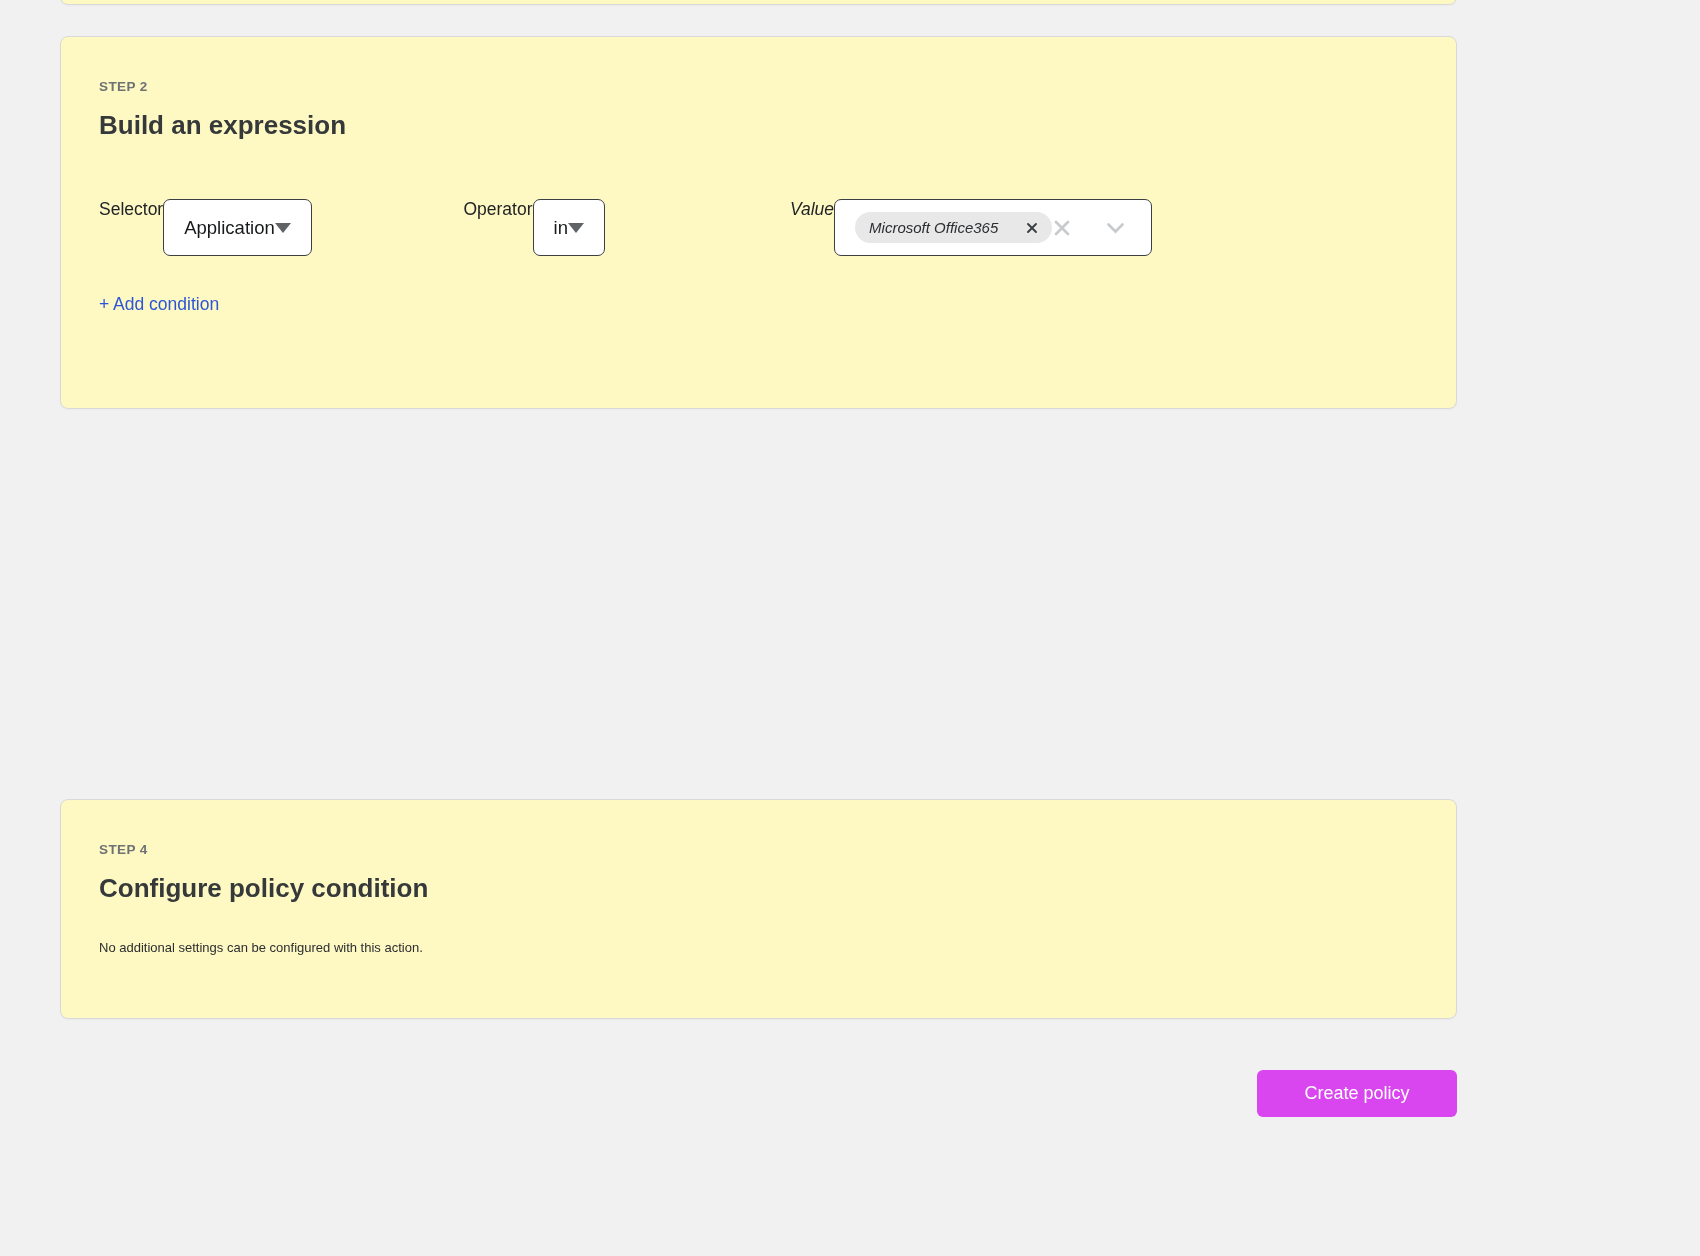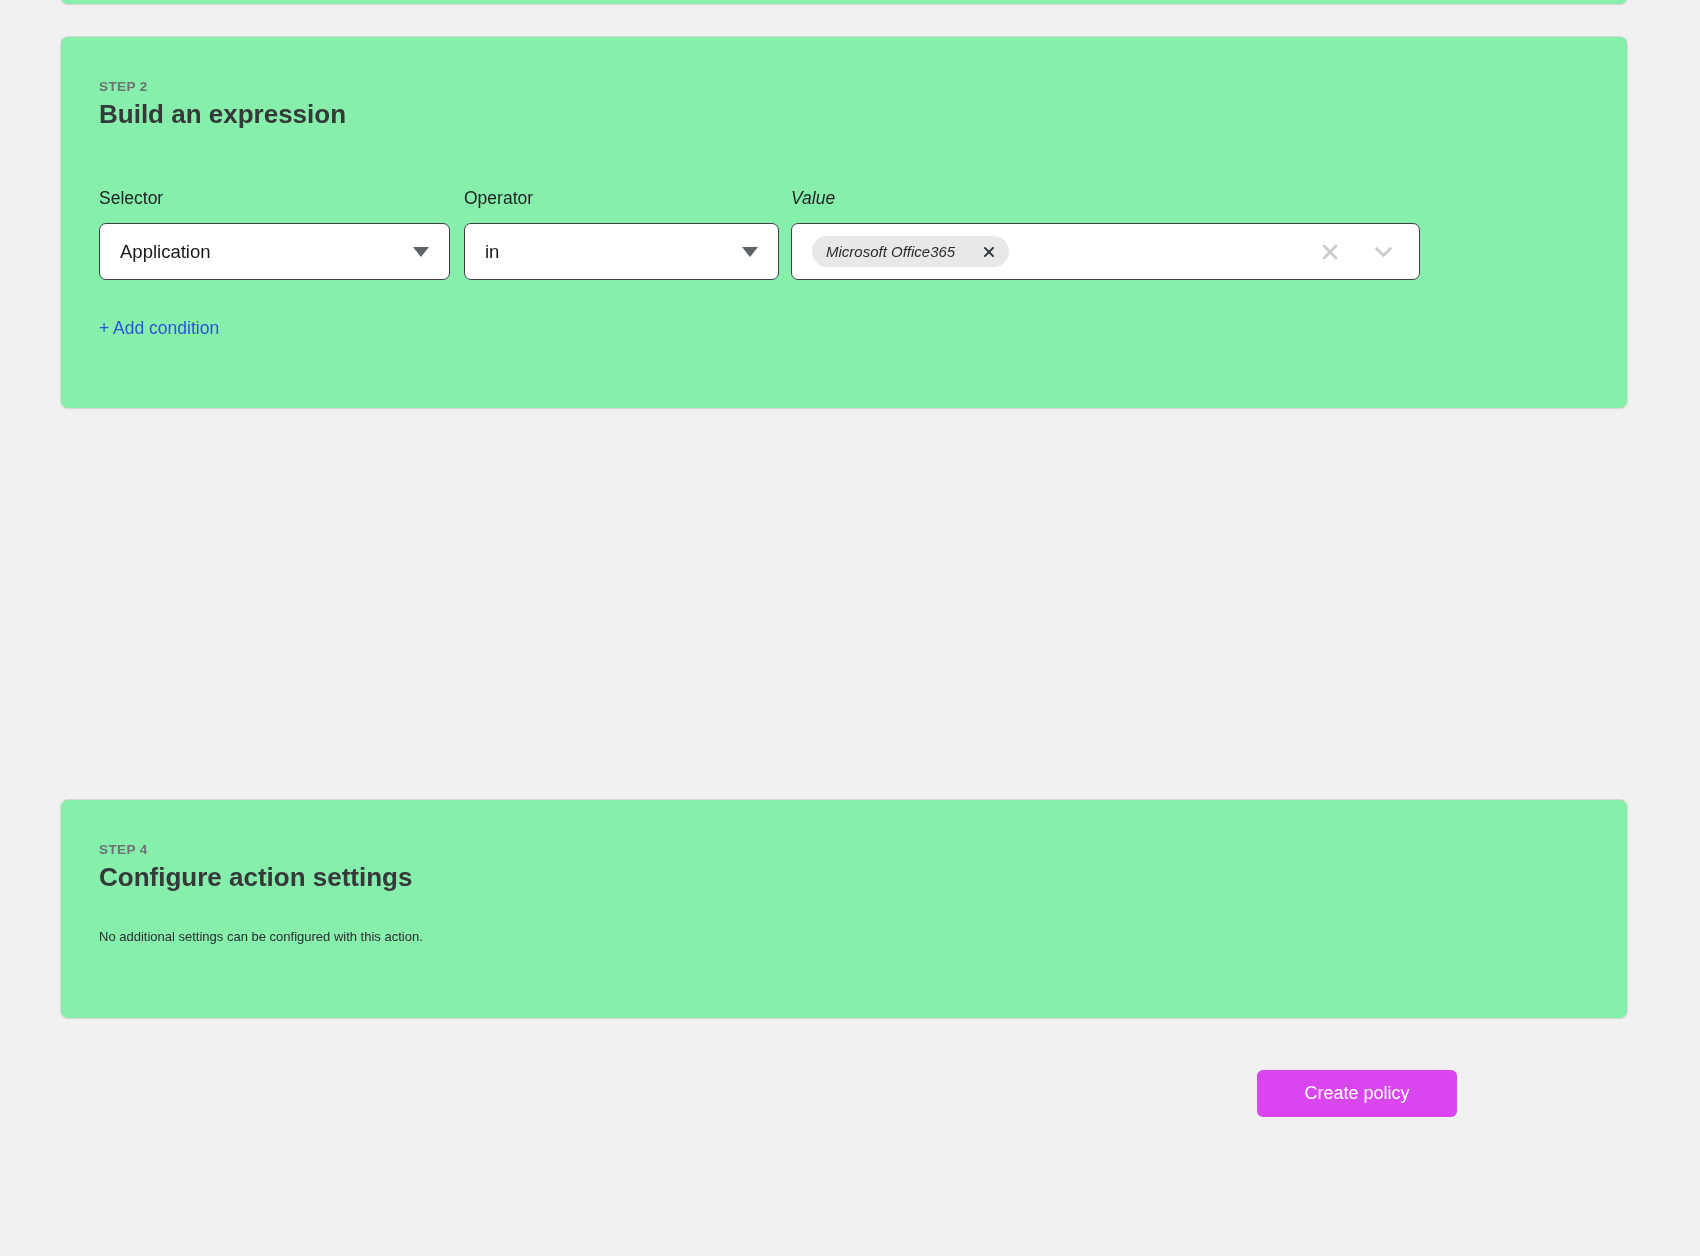--- a/index.html
+++ b/index.html
@@ -11,22 +11,22 @@
   .page {
     position: relative;
     width: 1700px;
     height: 1256px;
     background: #f1f1f2;
     overflow: hidden;
   }
   .card {
     position: absolute;
     left: 60px;
-    width: 1568px;
-    background: #86efac;
+    width: 1397px;
+    background: #fef9c3;
     border: 1px solid #d9d9d9;
     border-radius: 8px;
     box-sizing: border-box;
     box-shadow: 0 1px 2px rgba(0,0,0,0.03);
   }
   .card-prev {
     top: -32px;
     height: 37px;
   }
   .card-step2 { top: 36px;  height: 373px; padding: 42px 38px 0; }
@@ -34,31 +34,31 @@
   .card-step4 { top: 799px; height: 220px; padding: 42px 38px 0; }
 
   .step-label {
     font-size: 13.5px;
     line-height: 16px;
     font-weight: 700;
     letter-spacing: 0.4px;
     color: #6e7274;
   }
   .card-title {
-    margin-top: 4px;
+    margin-top: 15px;
     font-size: 26px;
     line-height: 31px;
     font-weight: 700;
     color: #36393a;
   }
   .fields-row {
     margin-top: 58px;
     display: flex;
   }
-  .field { display: flex; flex-direction: column; }
+  .field { display: flex; flex-direction: row; }
   .field-selector { width: 351px; margin-right: 14px; }
   .field-operator { width: 315px; margin-right: 12px; }
   .field-value    { width: 629px; font-style: italic; }
   .field-action   { width: 351px; margin-top: 56px; }
   .field-label {
     font-size: 17.5px;
     line-height: 21px;
     color: #212426;
     margin-bottom: 14px;
   }
@@ -187,19 +187,19 @@
         </div>
       </div>
     </div>
 
     <a class="add-condition">+ Add condition</a>
   </section>
 
 
   <section class="card card-step4">
     <div class="step-label">STEP 4</div>
-    <div class="card-title">Configure action settings</div>
+    <div class="card-title">Configure policy condition</div>
     <div class="note-text">No additional settings can be configured with this action.</div>
   </section>
 
   <button class="create-policy-btn">Create policy</button>
 
 </div>
 
 </body></html>

